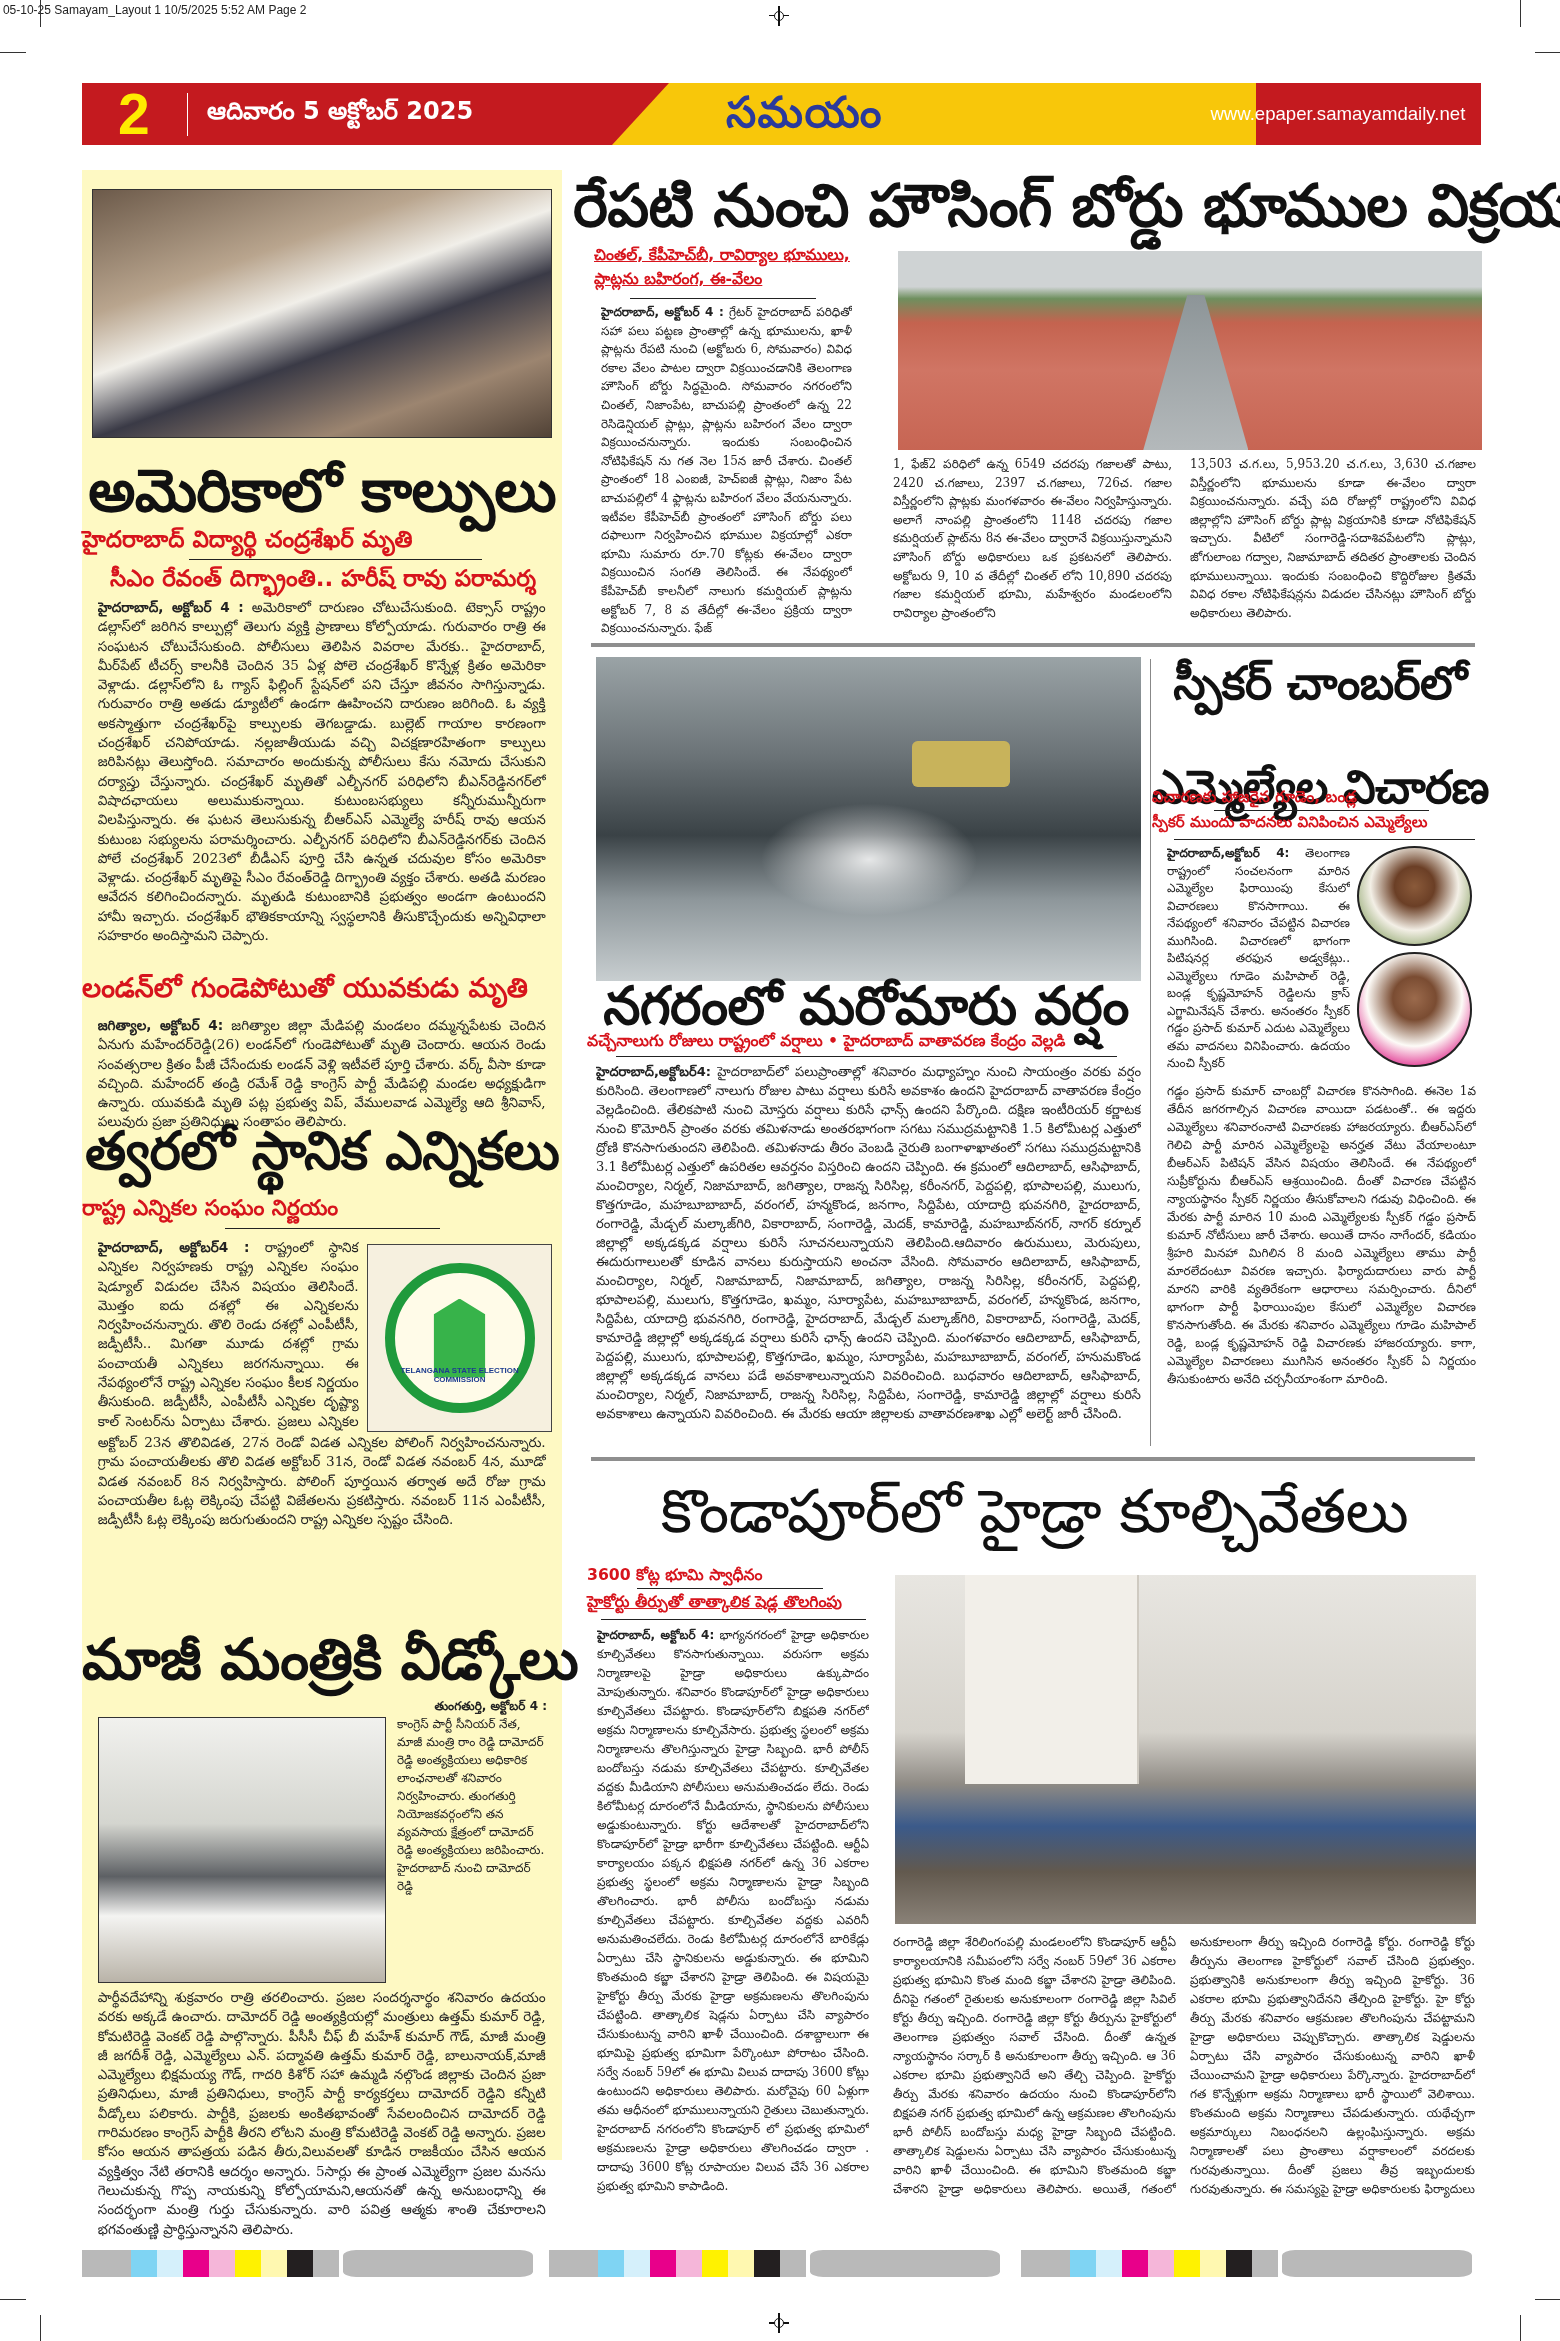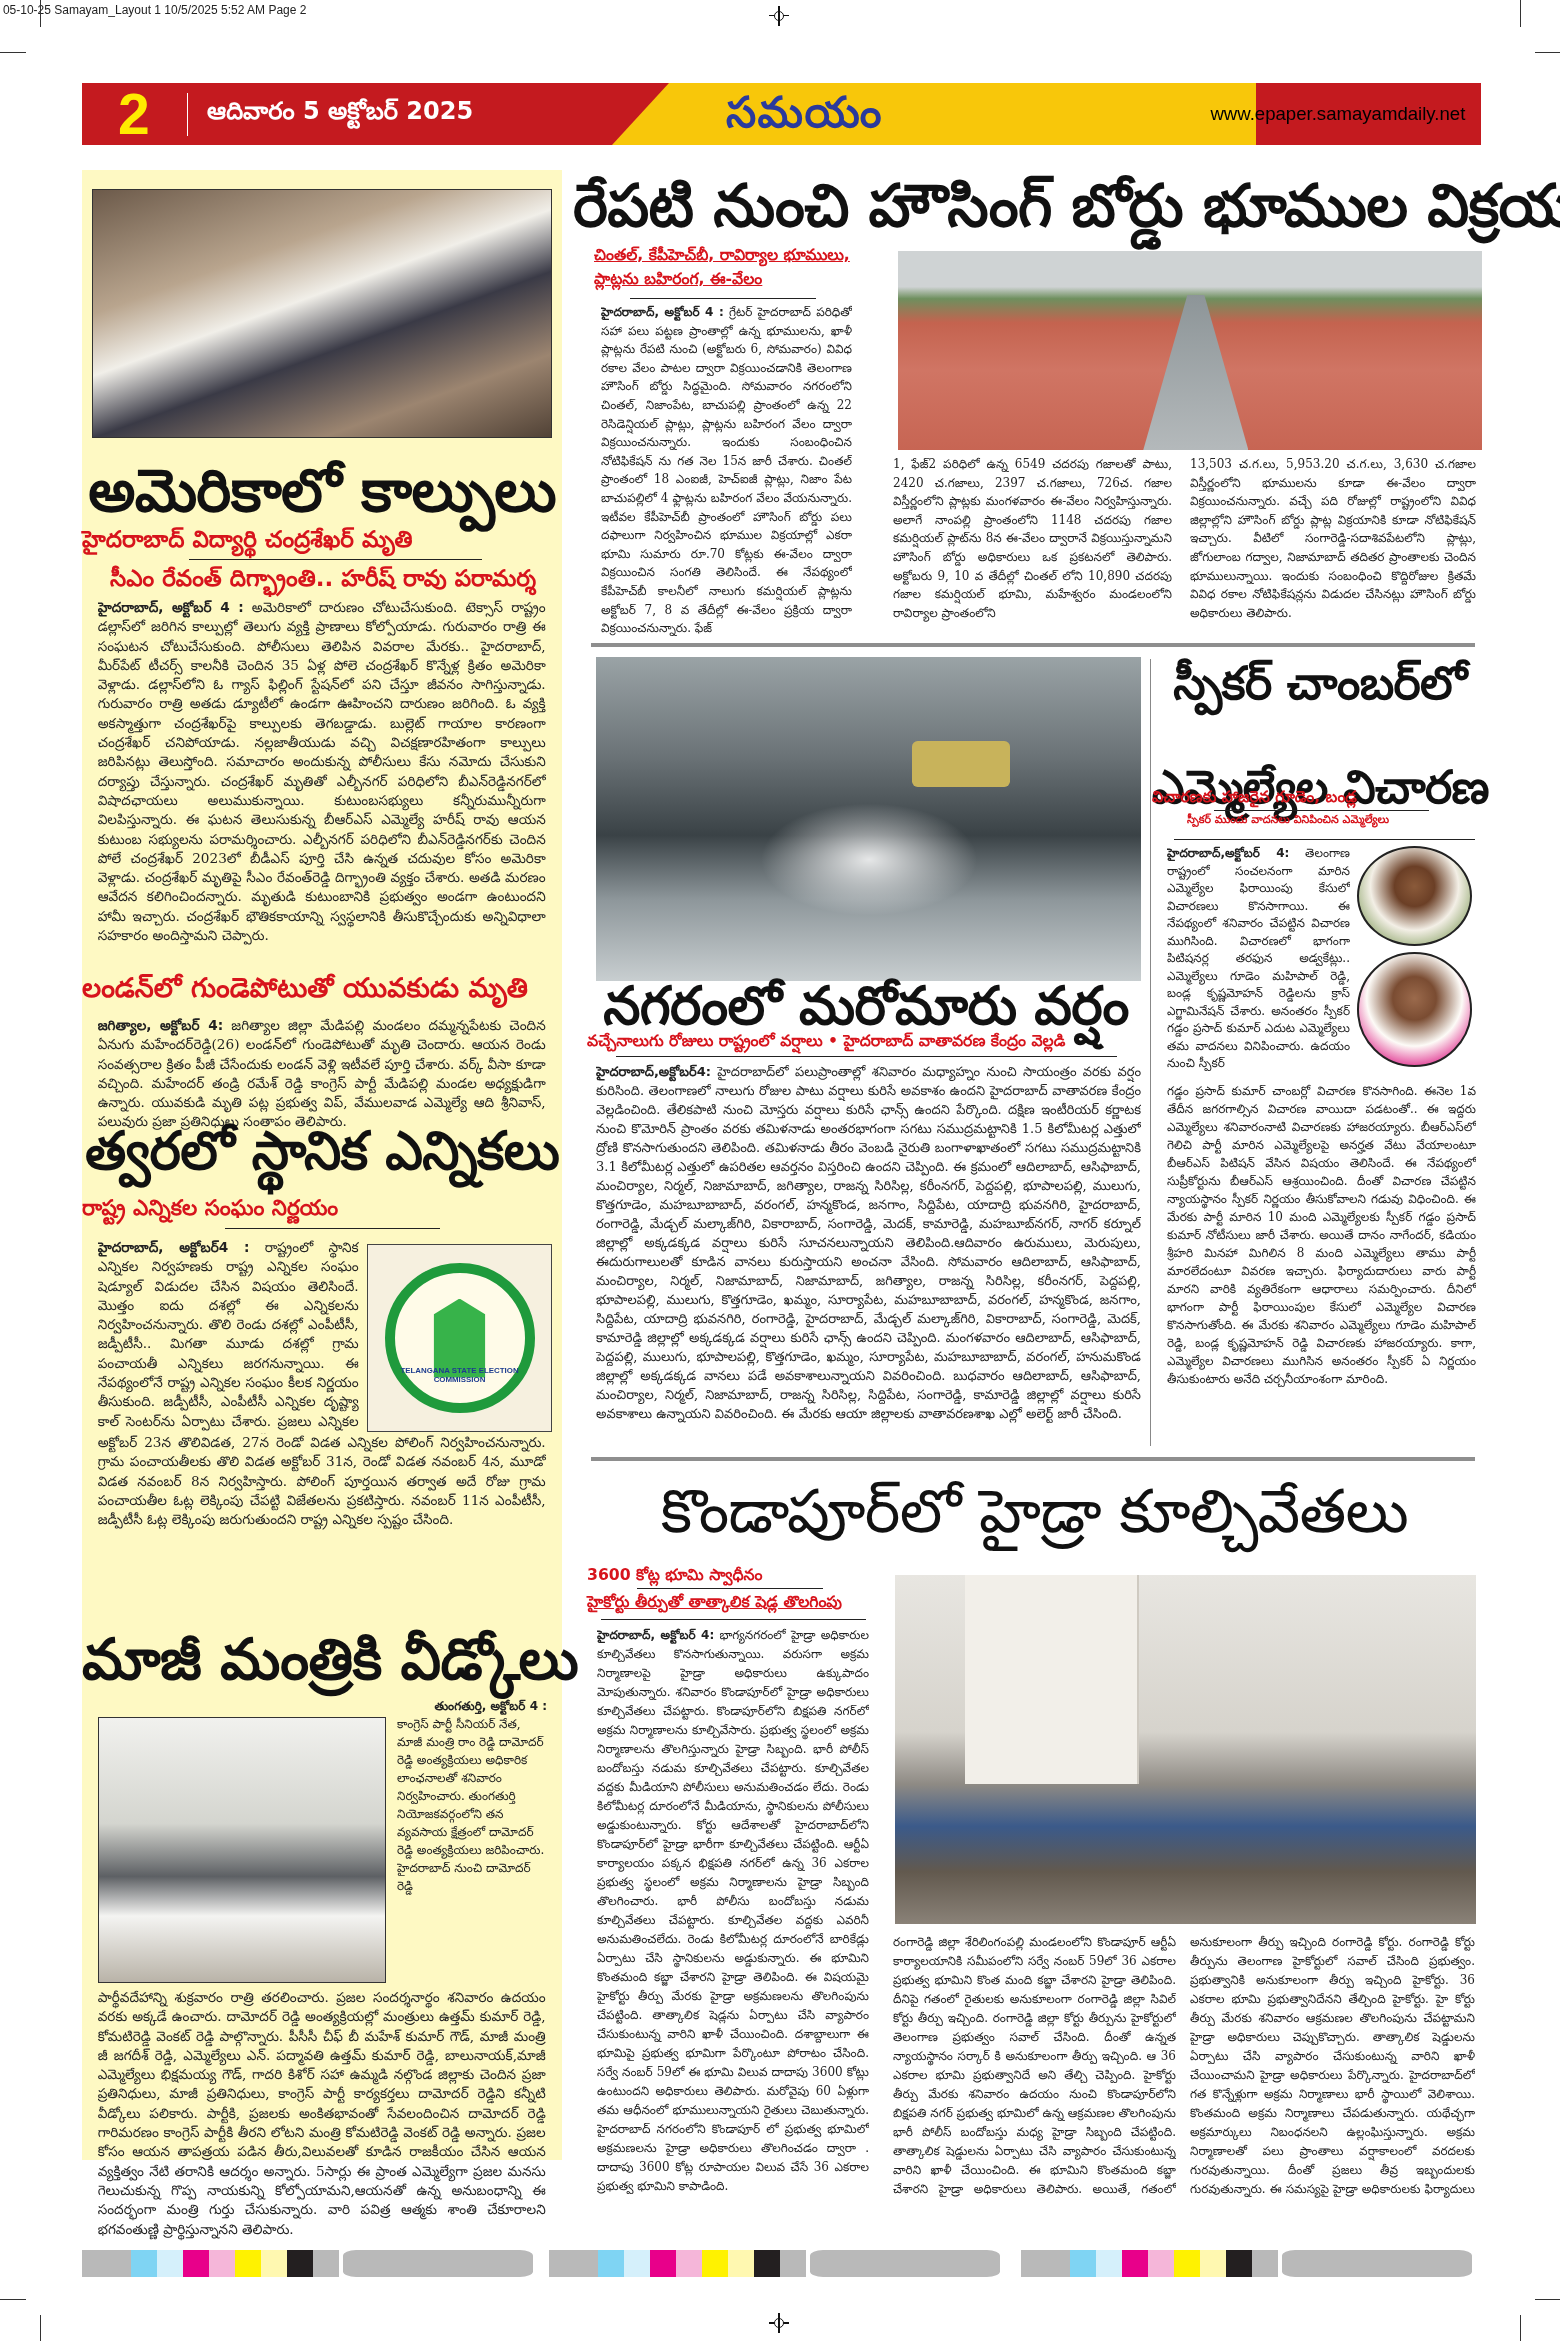--- a/index.html
+++ b/index.html
@@ -15,21 +15,21 @@
   .reg-mark::after { top: 0; bottom: 0; left: 9.3px; width: 1.4px; }
   .reg-mark span { position: absolute; left: 5px; top: 5px; width: 10px; height: 10px; border: 1.4px solid #111; border-radius: 50%; background: #fff; }
 
   
   .masthead { position: absolute; left: 82px; top: 83px; width: 1399px; height: 62px; background: #c41a1f; overflow: hidden; }
   .mh-yellow { position: absolute; left: 530px; top: 0; width: 644px; height: 62px; background: #f8c70a; clip-path: polygon(57px 0, 100% 0, 100% 100%, 0 100%); }
   .mh-page { position: absolute; left: 36px; top: 1.4px; font-family: "Liberation Sans", sans-serif; font-weight: bold; font-size: 57px; line-height: 60px; color: #ffeb00; }
   .mh-sep { position: absolute; left: 105px; top: 10px; width: 1.4px; height: 43px; background: #fff; }
   .mh-date { position: absolute; left: 125px; top: 14.3px; font-weight: bold; font-size: 24px; color: #fff; }
   .mh-logo { position: absolute; left: 644px; top: 4.3px; font-weight: bold; font-size: 43px; color: #2a3a9c; letter-spacing: 1.4px; }
-  .mh-url { position: absolute; right: 15.7px; top: 20px; font-family: "Liberation Sans", sans-serif; font-size: 18.6px; color: #000000; }
+  .mh-url { position: absolute; right: 15.7px; top: 20px; font-family: "Liberation Sans", sans-serif; font-size: 18.6px; color: #ffffff; }
 
   
   .sidebar { position: absolute; left: 82px; top: 170px; width: 480px; height: 1990px; background: #fef9c3; }
   .photo { position: absolute; overflow: hidden; }
   .ph-people { background: linear-gradient(160deg, #6c5a4a 0%, #b9a58e 30%, #f1efe9 45%, #3a3a46 60%, #9c8570 80%, #514236 100%); }
   .ph-plots { background:
       linear-gradient(180deg, #cfd3d4 0%, #cfd3d4 18%, #6e8f5e 24%, #c4634f 36%, #d07564 60%, #c76553 100%); }
   .ph-plots .road { position: absolute; left: 42%; top: 22%; width: 18%; height: 78%; background: linear-gradient(180deg, #8d9598, #b4b9bb); clip-path: polygon(42% 0, 58% 0, 100% 100%, 0 100%); }
   .ph-rain { background: linear-gradient(180deg, #9aa3a6 0%, #6c7478 30%, #3a4246 55%, #8e979b 75%, #c8ced0 100%); }
   .ph-rain .spray { position: absolute; left: 30%; top: 45%; width: 40%; height: 35%; background: radial-gradient(ellipse, rgba(255,255,255,.85), rgba(255,255,255,0) 70%); }
@@ -173,21 +173,21 @@
   </div>
 </section>
 
 <div class="vrule" style="left:1150px;top:659px;height:787px;"></div>
 
 <section>
   <h1 class="hl" style="left:1152px;width:336px;top:653px;font-size:46px;line-height:60px;">స్పీకర్ చాంబర్‌లో</h1>
   <h1 class="hl" style="left:1152px;width:336px;top:717px;font-size:46px;line-height:60px;margin-top:40px;">ఎమ్మెల్యేల విచారణ</h1>
   <h2 class="sub-red" style="left:1152px;width:336px;top:787px;font-size:15.7px;">విచారణకు హాజరైన గూడెం, బండ్ల</h2>
   <div class="rule" style="left:1214px;width:215px;top:810px;"></div>
-  <h2 class="sub-red" style="left:1152px;width:336px;top:813px;font-size:11px;margin-left:35px;">స్పీకర్ ముందు వాదనలు వినిపించిన ఎమ్మెల్యేలు</h2>
+  <h2 class="sub-red" style="left:1152px;width:336px;top:813px;font-size:15px;">స్పీకర్ ముందు వాదనలు వినిపించిన ఎమ్మెల్యేలు</h2>
   <div class="rule" style="left:1174px;width:301px;top:839px;"></div>
   <div class="photo ph-mla1" style="left:1357px;top:846px;width:115px;height:100px;"></div>
   <div class="photo ph-mla2" style="left:1357px;top:952px;width:115px;height:115px;"></div>
   <div class="body" style="left:1167px;top:845px;width:183px;height:236px;font-size:12px;line-height:17.5px;">
     <span class="dateline">హైదరాబాద్,అక్టోబర్ 4:</span>
     <span>తెలంగాణ రాష్ట్రంలో సంచలనంగా మారిన ఎమ్మెల్యేల ఫిరాయింపు కేసులో విచారణలు కొనసాగాయి. ఈ నేపథ్యంలో శనివారం చేపట్టిన విచారణ ముగిసింది. విచారణలో భాగంగా పిటిషనర్ల తరఫున అడ్వకేట్లు.. ఎమ్మెల్యేలు గూడెం మహిపాల్ రెడ్డి, బండ్ల కృష్ణమోహన్ రెడ్డిలను క్రాస్ ఎగ్జామినేషన్ చేశారు. అనంతరం స్పీకర్ గడ్డం ప్రసాద్ కుమార్ ఎదుట ఎమ్మెల్యేలు తమ వాదనలు వినిపించారు. ఉదయం నుంచి స్పీకర్</span>
   </div>
   <div class="body" style="left:1167px;top:1082px;width:309px;height:365px;font-size:12px;line-height:18px;">
     <span>గడ్డం ప్రసాద్ కుమార్ చాంబర్లో విచారణ కొనసాగింది. ఈనెల 1వ తేదీన జగరగాల్సిన విచారణ వాయిదా పడటంతో.. ఈ ఇద్దరు ఎమ్మెల్యేలు శనివారంనాటి విచారణకు హాజరయ్యారు. బీఆర్ఎస్‌లో గెలిచి పార్టీ మారిన ఎమ్మెల్యేలపై అనర్హత వేటు వేయాలంటూ బీఆర్ఎస్ పిటిషన్ వేసిన విషయం తెలిసిందే. ఈ నేపథ్యంలో సుప్రీకోర్టును బీఆర్ఎస్ ఆశ్రయించింది. దీంతో విచారణ చేపట్టిన న్యాయస్థానం స్పీకర్ నిర్ణయం తీసుకోవాలని గడువు విధించింది. ఈ మేరకు పార్టీ మారిన 10 మంది ఎమ్మెల్యేలకు స్పీకర్ గడ్డం ప్రసాద్ కుమార్ నోటీసులు జారీ చేశారు. అయితే దానం నాగేందర్, కడియం శ్రీహరి మినహా మిగిలిన 8 మంది ఎమ్మెల్యేలు తాము పార్టీ మారలేదంటూ వివరణ ఇచ్చారు. ఫిర్యాదుదారులు వారు పార్టీ మారని వారికి వ్యతిరేకంగా ఆధారాలు సమర్పించారు. దీనిలో భాగంగా పార్టీ ఫిరాయింపుల కేసులో ఎమ్మెల్యేల విచారణ కొనసాగుతోంది. ఈ మేరకు శనివారం ఎమ్మెల్యేలు గూడెం మహిపాల్ రెడ్డి, బండ్ల కృష్ణమోహన్ రెడ్డి విచారణకు హాజరయ్యారు. కాగా, ఎమ్మెల్యేల విచారణలు ముగిసిన అనంతరం స్పీకర్ ఏ నిర్ణయం తీసుకుంటారు అనేది చర్చనీయాంశంగా మారింది.</span>
   </div>

